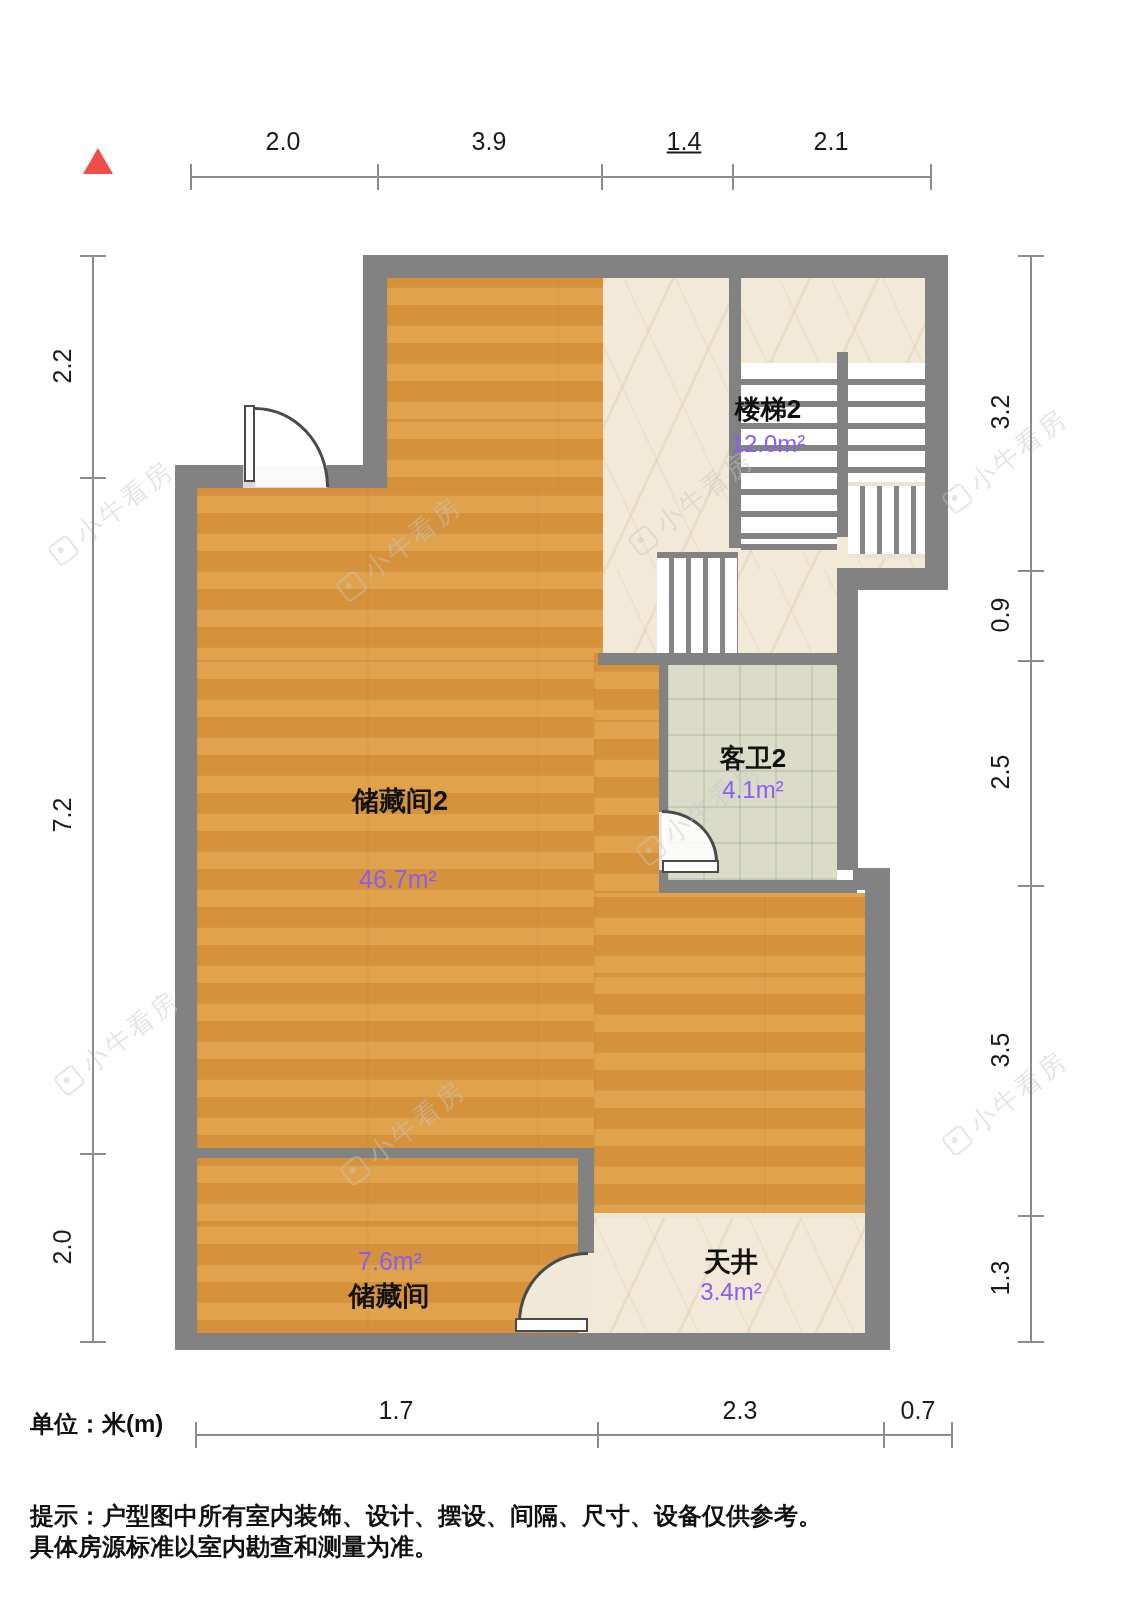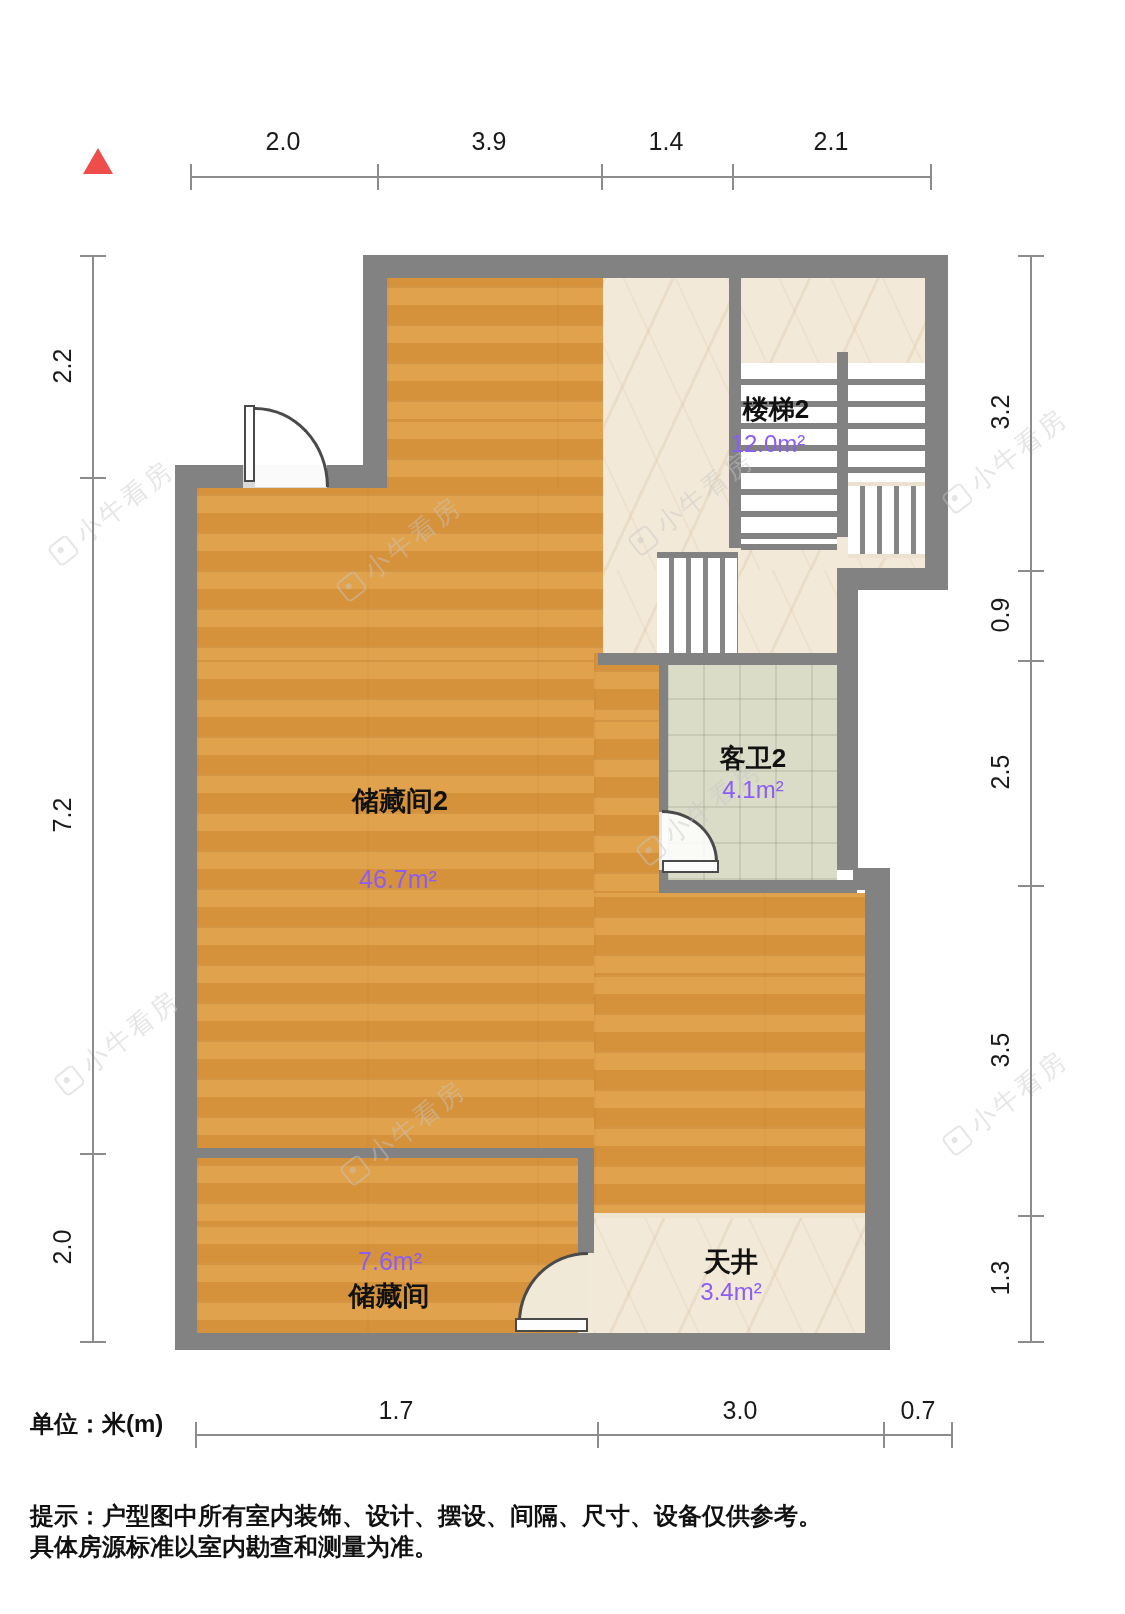--- a/index.html
+++ b/index.html
@@ -175,21 +175,21 @@
   </div>
 <div class="wm" style="left:404px;top:1132px;">
     <span class="wm-logo"></span>
     <span>小牛看房</span>
   </div>
 <div class="wm" style="left:1006px;top:1102px;">
     <span class="wm-logo"></span>
     <span>小牛看房</span>
   </div>
 
-<div class="room-name" style="left:768px;top:409px;font-size:26px;margin-left:8px;">楼梯2</div>
+<div class="room-name" style="left:768px;top:409px;font-size:26px;">楼梯2</div>
 <div class="room-area" style="left:768px;top:444px;font-size:24px;">12.0m²</div>
 
 <div class="room-name" style="left:753px;top:758px;font-size:26px;">客卫2</div>
 <div class="room-area" style="left:753px;top:790px;font-size:24px;">4.1m²</div>
 
 <div class="room-name" style="left:400px;top:801px;">储藏间2</div>
 <div class="room-area" style="left:398px;top:831px;margin-top:48px;">46.7m²</div>
 
 <div class="room-name" style="left:389px;top:1296px;">储藏间</div>
 <div class="room-area" style="left:390px;top:1261px;">7.6m²</div>
@@ -198,21 +198,21 @@
 <div class="room-area" style="left:731px;top:1292px;font-size:24px;">3.4m²</div>
 
 <div class="dim-line" style="left:190px;top:176px;width:740px;height:2px;"></div>
 <div class="dim-tick" style="left:190px;top:164px;width:2px;height:26px;"></div>
 <div class="dim-tick" style="left:377px;top:164px;width:2px;height:26px;"></div>
 <div class="dim-tick" style="left:601px;top:164px;width:2px;height:26px;"></div>
 <div class="dim-tick" style="left:732px;top:164px;width:2px;height:26px;"></div>
 <div class="dim-tick" style="left:930px;top:164px;width:2px;height:26px;"></div>
 <div class="dim-label" style="left:283px;top:141px;">2.0</div>
 <div class="dim-label" style="left:489px;top:141px;">3.9</div>
-<div class="dim-label" style="left:666px;top:141px;">1.4</div>
+<div class="dim-label" style="left:684px;top:141px;text-decoration:underline;">1.4</div>
 <div class="dim-label" style="left:831px;top:141px;">2.1</div>
 
 <div class="dim-line" style="left:92px;top:255px;width:2px;height:1087px;"></div>
 <div class="dim-tick" style="left:80px;top:255px;width:26px;height:2px;"></div>
 <div class="dim-tick" style="left:80px;top:477px;width:26px;height:2px;"></div>
 <div class="dim-tick" style="left:80px;top:1153px;width:26px;height:2px;"></div>
 <div class="dim-tick" style="left:80px;top:1341px;width:26px;height:2px;"></div>
 <div class="dim-label vert" style="left:62px;top:366px;">2.2</div>
 <div class="dim-label vert" style="left:62px;top:815px;">7.2</div>
 <div class="dim-label vert" style="left:62px;top:1247px;">2.0</div>
@@ -229,18 +229,18 @@
 <div class="dim-label vert" style="left:1000px;top:772px;">2.5</div>
 <div class="dim-label vert" style="left:1000px;top:1050px;">3.5</div>
 <div class="dim-label vert" style="left:1000px;top:1278px;">1.3</div>
 
 <div class="dim-line" style="left:195px;top:1434px;width:758px;height:2px;"></div>
 <div class="dim-tick" style="left:195px;top:1422px;width:2px;height:26px;"></div>
 <div class="dim-tick" style="left:597px;top:1422px;width:2px;height:26px;"></div>
 <div class="dim-tick" style="left:883px;top:1422px;width:2px;height:26px;"></div>
 <div class="dim-tick" style="left:951px;top:1422px;width:2px;height:26px;"></div>
 <div class="dim-label" style="left:396px;top:1410px;">1.7</div>
-<div class="dim-label" style="left:740px;top:1410px;">3.0</div>
+<div class="dim-label" style="left:740px;top:1410px;">2.3</div>
 <div class="dim-label" style="left:918px;top:1410px;">0.7</div>
 
 <div class="footer-line" style="top:1408px;">单位：米(m)</div>
 <div class="footer-line" style="top:1500px;">提示：户型图中所有室内装饰、设计、摆设、间隔、尺寸、设备仅供参考。</div>
 <div class="footer-line" style="top:1531px;">具体房源标准以室内勘查和测量为准。</div>
 
 </body></html>

